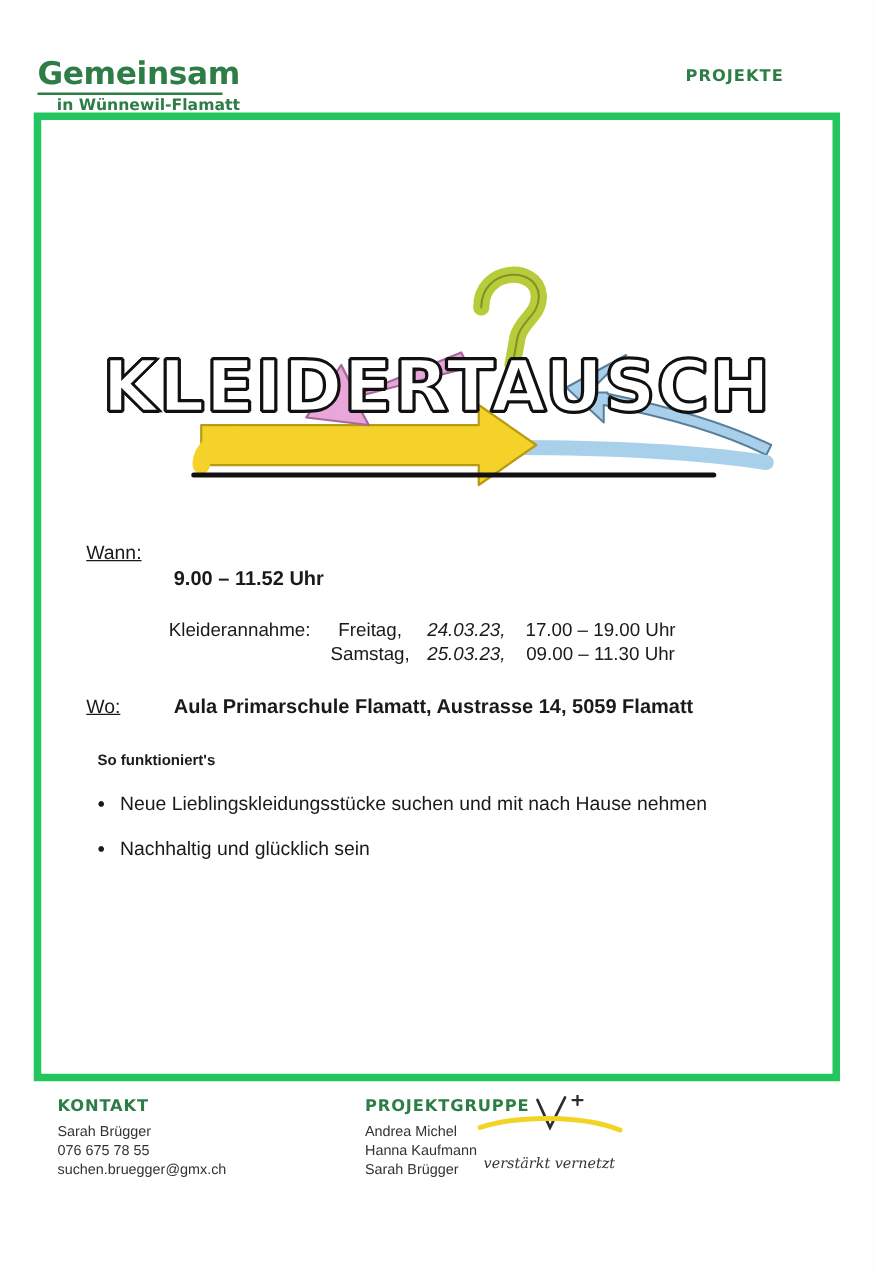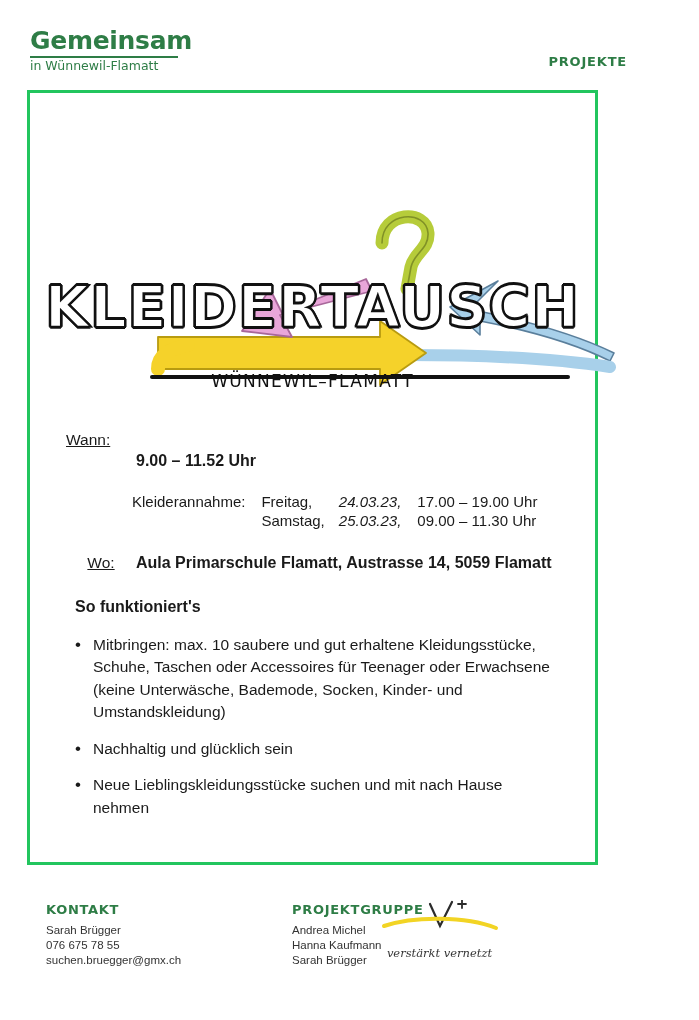--- a/index.html
+++ b/index.html
@@ -25,61 +25,63 @@
   
   .header {
     position: relative;
     height: 92px;
     padding: 0 30px;
     box-sizing: border-box;
   }
   .logo {
     position: absolute;
     left: 30px;
-    top: 28px;
+    top: 46px;
+    text-align: right;
   }
   .logo-main {
     font-size: 25px;
     font-weight: bold;
     color: #2e7d46;
     letter-spacing: -0.3px;
     line-height: 1;
     font-family: "DejaVu Sans", sans-serif;
   }
   .logo-rule {
     width: 148px;
     height: 2px;
     background: #2e7d46;
     margin: 3px 0 2px 0;
   }
   .logo-sub {
     font-size: 12.5px;
     color: #2e7d46;
     line-height: 1;
     font-family: "DejaVu Sans", sans-serif;
+    font-weight: bold;
   }
   .projekte {
     position: absolute;
     right: 72px;
     top: 54px;
     font-size: 13px;
     font-weight: bold;
     letter-spacing: 0.8px;
     color: #2e7d46;
     font-family: "DejaVu Sans", sans-serif;
   }
 
   
   .card {
     position: absolute;
     left: 27px;
     top: 90px;
-    width: 571px;
+    width: 645px;
     height: 775px;
-    border: 3px solid #22c55e;
+    border: 6px solid #22c55e;
     box-sizing: border-box;
     background: #fff;
   }
 
   
   .illu {
     position: relative;
     height: 320px;
     width: 100%;
   }
@@ -146,36 +148,36 @@
     margin-left: 70px;
     font-weight: bold;
     font-size: 16px;
     margin-top: 3px;
   }
 
   .annahme {
     margin: 22px 0 0 66px;
     font-size: 15px;
   }
-  .annahme table { border-collapse: collapse; }
+  .annahme table { border-collapse: collapse; text-align: center; }
   .annahme td {
     padding: 1px 0;
     vertical-align: top;
     white-space: nowrap;
   }
   .annahme td.c1 { padding-right: 16px; }
   .annahme td.c2 { padding-right: 14px; }
   .annahme td.c3 { padding-right: 16px; font-style: italic; }
 
-  .where-block { margin-top: 24px; text-align: center; }
+  .where-block { margin-top: 24px; }
 
   .howto {
     margin-top: 26px;
     font-weight: bold;
-    font-size: 16px;
+    font-size: 12px;
     padding-left: 9px;
   }
 
   ul.bullets {
     list-style: none;
     margin: 18px 0 0 0;
     padding: 0 0 0 9px;
     font-size: 15.5px;
     line-height: 1.45;
   }
@@ -189,21 +191,21 @@
     position: absolute;
     left: 0;
     top: -1px;
     font-size: 17px;
   }
 
   
   .footer {
     position: absolute;
     left: 0;
-    top: 890px;
+    top: 866px;
     width: 553px;
     height: 100px;
     padding: 0 46px;
     box-sizing: border-box;
   }
   .foot-col {
     position: absolute;
     top: 12px;
   }
   .foot-col.kontakt { left: 46px; }
@@ -272,23 +274,20 @@
         <path d="M212 382 C206 372, 210 362, 220 360 C228 358, 234 366, 232 376 C230 386, 220 390, 212 382 Z" fill="#9cbb3a" stroke="#5e7416" stroke-width="1.4" transform="translate(0,-6)"></path>
         <path d="M226 386 C222 376, 228 366, 238 366 C246 366, 250 376, 246 384 C242 392, 232 394, 226 386 Z" fill="#b3cc52" stroke="#5e7416" stroke-width="1.4" transform="translate(0,-6)"></path>
         <path d="M452 382 C446 372, 450 362, 460 360 C468 358, 474 366, 472 376 C470 386, 460 390, 452 382 Z" fill="#9cbb3a" stroke="#5e7416" stroke-width="1.4" transform="translate(0,-6)"></path>
         <path d="M466 386 C462 376, 468 366, 478 366 C486 366, 490 376, 486 384 C482 392, 472 394, 466 386 Z" fill="#b3cc52" stroke="#5e7416" stroke-width="1.4" transform="translate(0,-6)"></path>
       </svg>
 
       <div class="title-art">
         <div class="kleidertausch">KLEIDERTAUSCH</div>
       </div>
       <div class="rulebar"></div>
-      <div class="title-art" style="top:270px;">
-        <div class="subtitle-art">WÜNNEWIL–FLAMATT</div>
-      </div>
     </div>
 
     <div class="body">
 
       <div class="when-block">
         <div class="row">
           <div class="lbl">Wann:</div>
         </div>
         <div class="when-line2">9.00 – 11.52 Uhr</div>
       </div>
@@ -312,24 +311,22 @@
       </div>
 
       <div class="where-block row">
         <div class="lbl">Wo:</div>
         <div class="val-bold">Aula Primarschule Flamatt, Austrasse 14, 5059 Flamatt</div>
       </div>
 
       <div class="howto">So funktioniert's</div>
 
       <ul class="bullets">
-        <li><span style="white-space:pre-line;">Mitbringen: max. 10 saubere und gut erhaltene Kleidungsstücke, Schuhe, Taschen oder Accessoires für Teenager oder Erwachsene
-(keine Unterwäsche, Bademode, Socken, Kinder- und Umstandskleidung)</span></li>
+        <li><span>Neue Lieblingskleidungsstücke suchen und mit nach Hause nehmen</span></li>
         <li><span>Nachhaltig und glücklich sein</span></li>
-        <li><span>Neue Lieblingskleidungsstücke suchen und mit nach Hause nehmen</span></li>
       </ul>
     </div>
   </div>
 
   <div class="footer">
 
     <div class="foot-col kontakt">
       <div class="foot-head">KONTAKT</div>
       <div class="foot-line">Sarah Brügger</div>
       <div class="foot-line">076 675 78 55</div>

